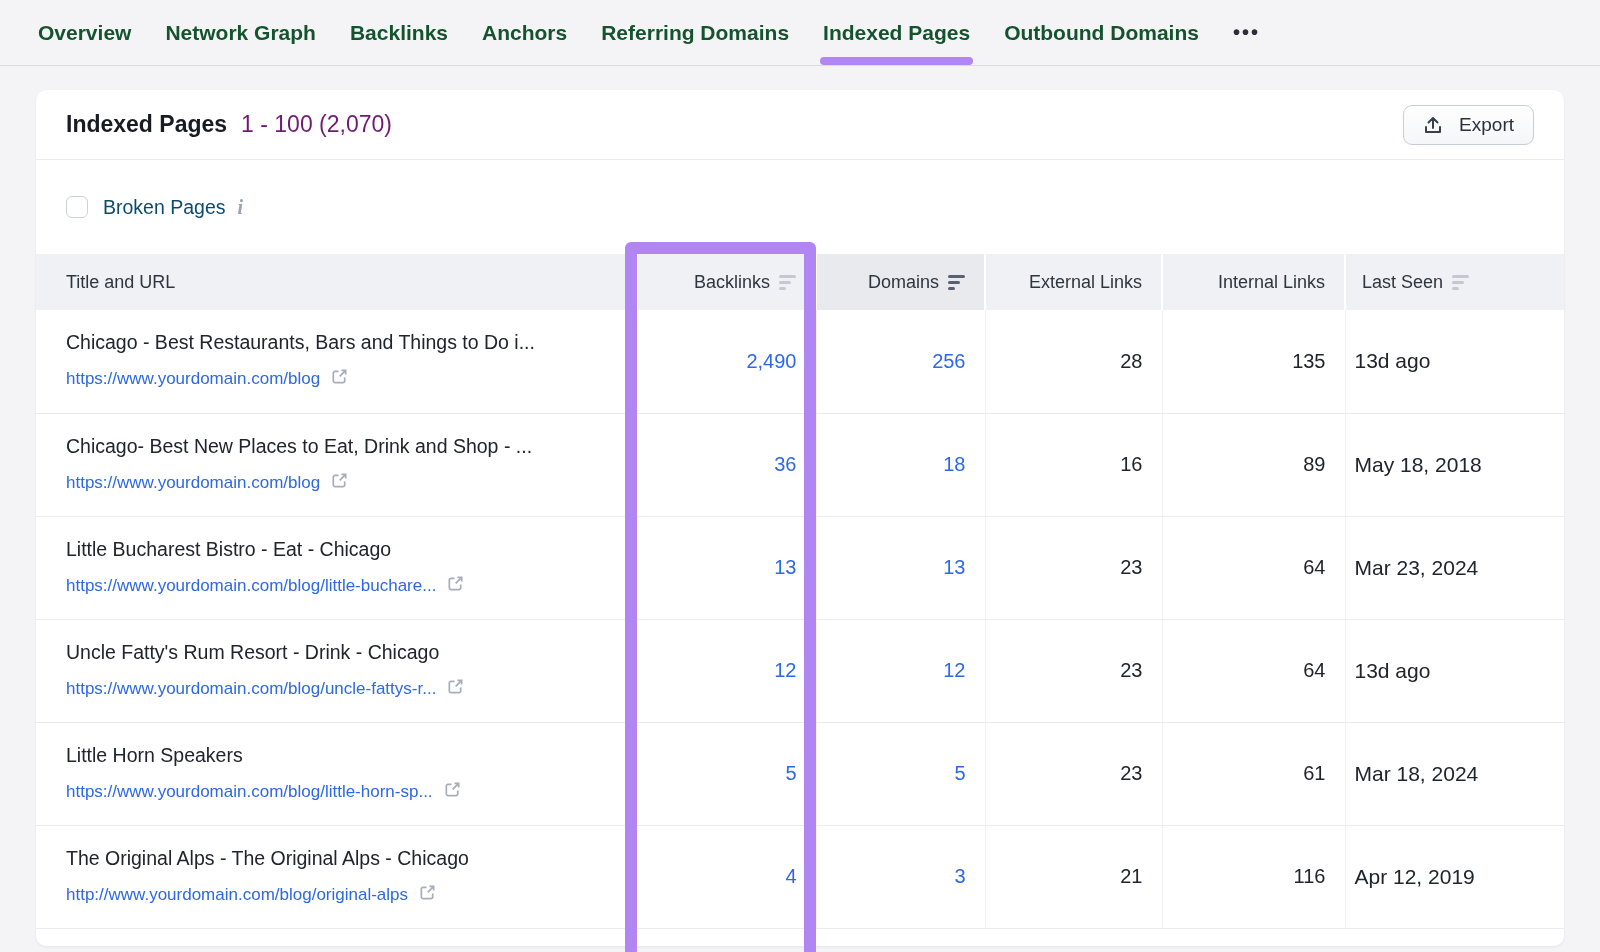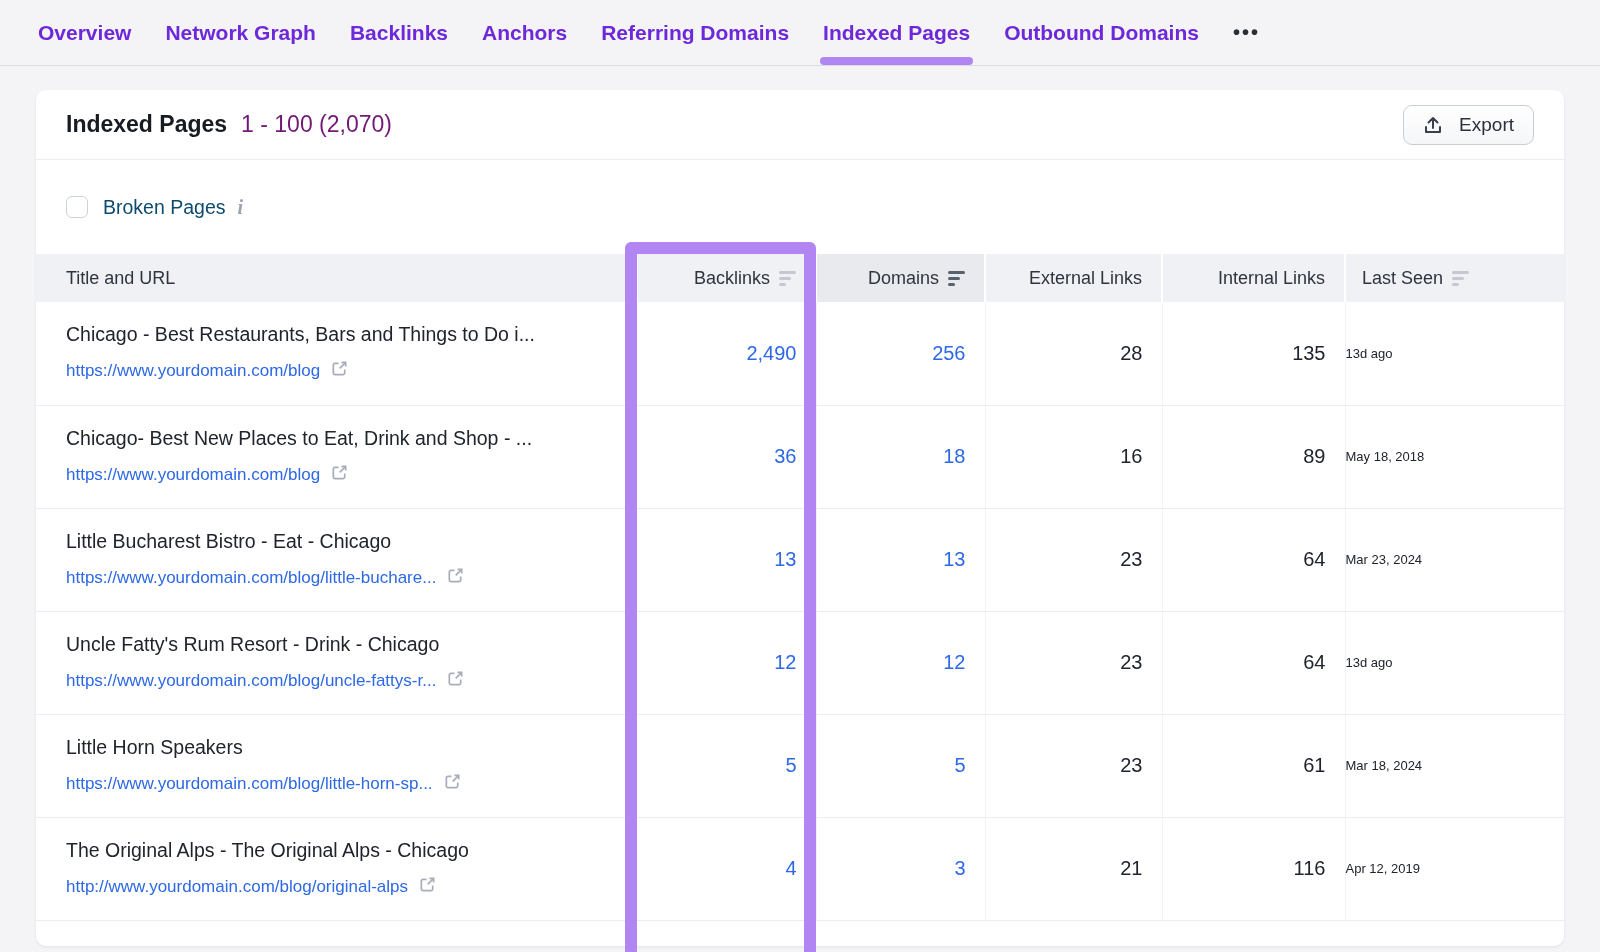--- a/index.html
+++ b/index.html
@@ -16,21 +16,21 @@
     height:66px;
     display:flex;
     align-items:stretch;
     gap:34px;
     padding-left:38px;
     background:#f4f4f6;
     border-bottom:1px solid #d9dbe0;
   }
   .tab {
     display:flex; align-items:center;
-    font-size:21px; font-weight:600; color:#6d28d9;
+    font-size:21px; font-weight:600; color:#14532d;
     position:relative; cursor:pointer; white-space:nowrap;
   }
   .tab.active::after {
     content:""; position:absolute; left:-3px; right:-3px; bottom:0;
     height:8px; border-radius:5px; background:#b286f2;
   }
   .more-dots {
     display:flex; align-items:center;
     font-size:20px; letter-spacing:2px; color:#2a2e36;
     cursor:pointer; font-weight:700;
@@ -66,21 +66,21 @@
   }
   .broken-label { font-size:19.5px; color:#0c4a6e; margin-left:15px; }
   .info-icon {
     font-family:"Liberation Serif", serif; font-style:italic; font-weight:700;
     font-size:20px; color:#9aa3af; margin-left:12px; cursor:pointer;
   }
 
   
   table { width:100%; border-collapse:collapse; table-layout:fixed; }
   thead th {
-    height:48px; background:#f0f1f4; font-weight:400;
+    height:56px; background:#f0f1f4; font-weight:400;
     font-size:18px; color:#2f353f; vertical-align:middle;
   }
   thead th + th { border-left:2px solid #fff; }
   thead th.col-domains { background:#e8eaee; }
   .th-inner { display:flex; align-items:center; gap:9px; }
   .th-left  { justify-content:flex-start; padding-left:30px; }
   .th-right { justify-content:flex-end; padding-right:19px; }
   .th-left2 { justify-content:flex-start; padding-left:16px; }
 
   .sort { display:inline-flex; flex-direction:column; gap:3px; align-items:flex-start; }
@@ -95,21 +95,21 @@
   tbody td.sep { border-left:1px solid #f1f2f5; }
   td.title-cell { padding-left:30px; overflow:hidden;margin-top:24px; }
   .row-title {
     font-size:19.5px; color:#20242c; margin-bottom:13px;
     white-space:nowrap; overflow:hidden;
   }
   .row-url { display:flex; align-items:center; gap:10px; white-space:nowrap; overflow:hidden; }
   a.link { color:#2d68e5; text-decoration:none; cursor:pointer; }
   .row-url a { font-size:17px;text-align:right; }
   td.num { text-align:right; padding-right:19px; }
-  td.last-cell { padding-left:0; font-size:13px; }
+  td.last-cell { padding-left:9px; font-size:21px; }
   .ext-icon { flex:0 0 auto; display:block; }
 
   
   .col-highlight {
     position:absolute; left:625px; top:242px; width:191px; height:745px;
     border:12px solid #b286f2; border-radius:6px;
     z-index:10; pointer-events:none;
   }
 </style>
 </head>

